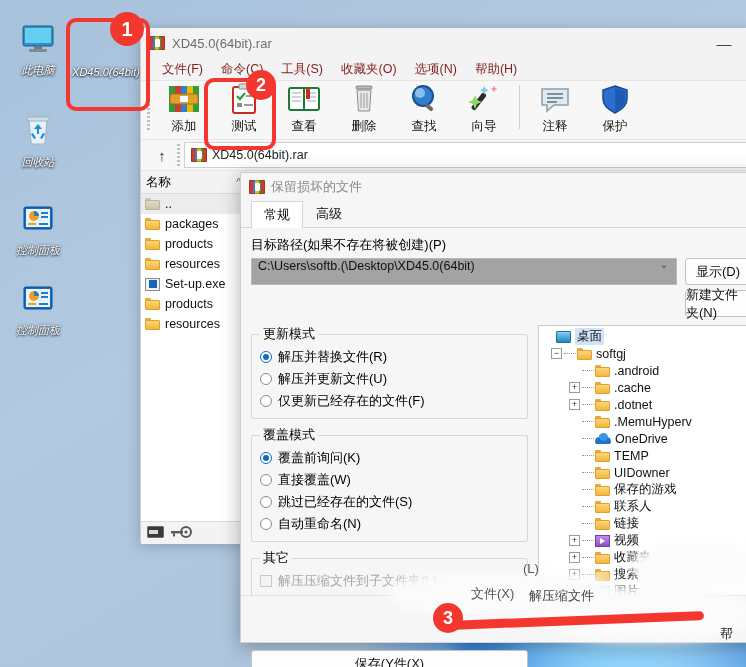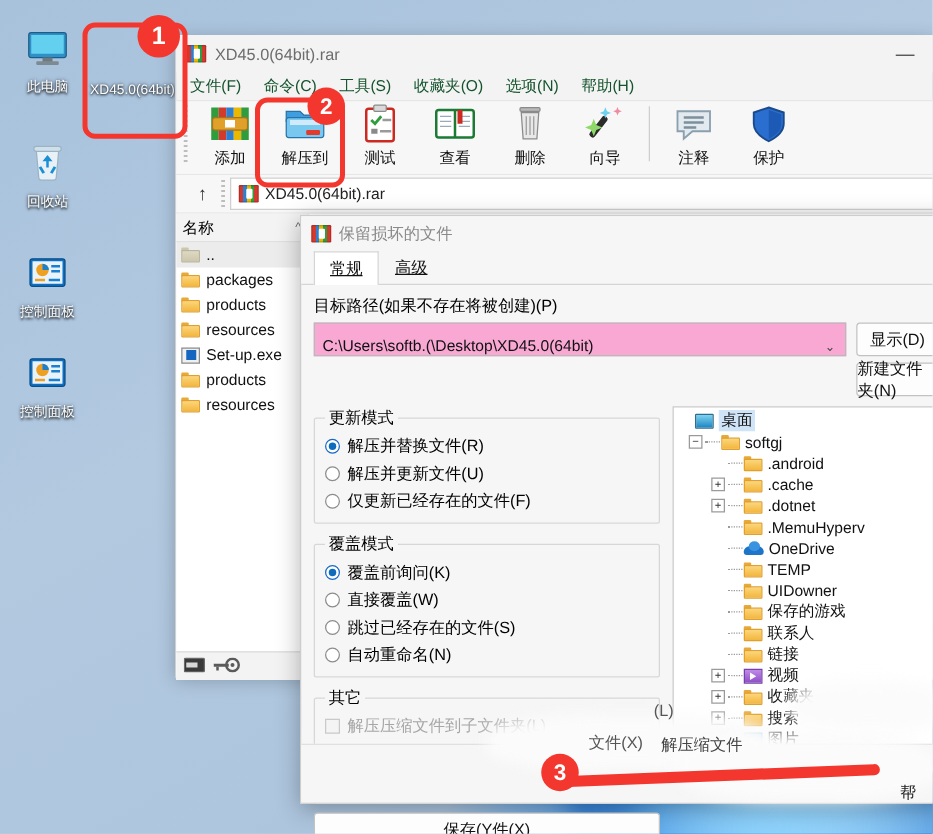--- a/index.html
+++ b/index.html
@@ -24,31 +24,31 @@
   .sw3{width:560px;height:330px;right:-200px;bottom:-200px;transform:rotate(-18deg);
        background:radial-gradient(ellipse at 50% 40%,#cfe4f6,rgba(207,228,246,0) 70%);opacity:.6;}
   .sw4{width:240px;height:160px;right:10px;bottom:-90px;
        background:radial-gradient(ellipse at 50% 40%,#8fd6ff,rgba(143,214,255,0) 72%);}
 
   
   .dicon{position:absolute;width:64px;text-align:center;color:#fff;
          font-size:11px;line-height:13px;
          text-shadow:0 0 3px rgba(0,0,0,.75),0 1px 2px rgba(0,0,0,.8);}
   .dicon .glyph{display:block;height:44px;margin-bottom:2px;position:relative;}
-  .dicon .lbl{display:block;word-break:break-all;}
+  .dicon .lbl{display:block;word-break:break-all;font-style:italic;}
 
   
   #winrar{position:absolute;left:140px;top:28px;width:606px;height:513px;
     background:#f3f3f3;border:1px solid #d0d0d0;border-top:none;
     box-shadow:0 3px 14px rgba(0,0,0,.24);}
   #wr-title{height:30px;display:flex;align-items:center;padding:0 0 0 8px;background:#f3f3f3;}
   #wr-title .t{margin-left:7px;color:#6d6d6d;font-size:13px;}
   #wr-title .spacer{flex:1;}
   #wr-title .mincell{width:46px;height:30px;display:flex;align-items:center;justify-content:center;color:#444;font-size:15px;}
-  #wr-menu{height:22px;display:flex;align-items:center;gap:0;padding-left:2px;font-size:12.5px;color:#14532d;}
+  #wr-menu{height:22px;display:flex;align-items:center;gap:0;padding-left:12px;font-size:12.5px;color:#7f1d1d;}
   #wr-menu .mi{padding:2px 9px;}
   #wr-toolbar{height:58px;display:flex;align-items:flex-start;border-top:1px solid #e6e6e6;
               background:#f7f7f7;padding-left:6px;position:relative;}
   .tbtn{width:60px;height:56px;display:flex;flex-direction:column;align-items:center;justify-content:flex-start;
         padding-top:2px;font-size:12.5px;color:#111;}
   .tbtn .ti{height:34px;width:34px;margin-bottom:1px;position:relative;}
   .tsep{width:1px;height:44px;background:#cfcfcf;margin:4px 5px 0 5px;}
   .gripper{width:3px;height:48px;margin:3px 4px 0 0;
      background:repeating-linear-gradient(to bottom,#bdbdbd 0 2px,transparent 2px 4px);}
   #wr-path{height:30px;display:flex;align-items:center;border-top:1px solid #e6e6e6;background:#f7f7f7;padding-left:6px;}
@@ -83,26 +83,26 @@
     box-shadow:inset 0 0 0 1px rgba(0,0,0,.2);}
   .rarbig:after{content:"";position:absolute;left:50%;top:12%;width:11px;height:76%;margin-left:-5.5px;
     background:linear-gradient(#f6d98a,#d88c22);border-radius:2px;}
 
   
   #dlg{position:absolute;left:240px;top:172px;width:520px;height:469px;
     background:#f6f6f6;border:1px solid #cdcdcd;box-shadow:0 4px 18px rgba(0,0,0,.3);}
   #dlg-title{height:28px;display:flex;align-items:center;padding-left:8px;background:#f6f6f6;gap:6px;}
   #dlg-title .t{color:#8a8a8a;font-size:13px;}
   #dlg-tabs{height:26px;display:flex;align-items:flex-end;padding-left:10px;border-bottom:1px solid #d5d5d5;background:#f6f6f6;}
-  .tab{padding:4px 12px 4px 12px;font-size:13px;border:1px solid transparent;border-bottom:none;color:#111;text-decoration:underline;}
+  .tab{padding:4px 12px 4px 12px;font-size:13px;border:1px solid transparent;border-bottom:none;color:#111;}
   .tab.on{background:#fff;border-color:#d5d5d5;position:relative;top:1px;}
   #dlg-main{padding:8px 10px 0 10px;}
   .lblrow{font-size:13px;margin-bottom:4px;}
   .pathrow{display:flex;gap:8px;align-items:flex-start;}
-  .pathsel{flex:1;height:25px;background:#f9a8d4;border:1px solid #b9b9b9;display:flex;align-items:flex-end;
+  .pathsel{flex:1;height:25px;background:#a3a3a3;border:1px solid #b9b9b9;display:flex;align-items:flex-start;
            padding:0 4px 0 6px;font-size:12.5px;color:#111;}
   .pathsel .cv{flex:1;}
   .pathsel .chev{width:16px;text-align:center;color:#444;font-size:10px;}
   .btncol{width:66px;display:flex;flex-direction:column;gap:5px;}
   .dbtn{height:25px;border:1px solid #c2c2c2;border-radius:3px;background:#fdfdfd;font-size:13px;
         display:flex;align-items:center;justify-content:center;color:#111;}
   #dlg-cols{display:flex;gap:10px;margin-top:8px;}
   #leftcol{width:277px;}
   fieldset.grp{border:1px solid #d7d7d7;border-radius:2px;margin:0 0 7px 0;padding:3px 8px 6px 8px;}
   fieldset.grp legend{font-size:13px;padding:0 3px;}
@@ -250,31 +250,20 @@
           <rect x="14" y="3" width="6" height="26" fill="#2f7fd0"></rect>
             <rect x="20" y="3" width="6" height="26" fill="#eab800"></rect>
           <rect x="26" y="3" width="6" height="26" fill="#2f9c3e"></rect>
           <rect x="3" y="11" width="28" height="10" rx="2" fill="#e0a12a" stroke="#a9731a"></rect>
           <rect x="13" y="13" width="8" height="6" fill="#fff"></rect>
         </svg>
       </span>
       <span>添加</span>
     </div>
 
-    <div class="tbtn">
-      <span class="ti">
-        <svg width="34" height="32" viewBox="0 0 34 32">
-          <path d="M2 6 h11 l3 3 h16 v5 H2z" fill="#3f9ee0" stroke="#2a73a8"></path>
-          <rect x="2" y="11" width="30" height="16" rx="2" fill="#79c8ef" stroke="#2a73a8"></rect>
-          <rect x="5" y="13" width="24" height="4" fill="#cfeafa"></rect>
-          <rect x="18" y="21" width="11" height="4" rx="1" fill="#e23b2e"></rect>
-        </svg>
-      </span>
-      <span>解压到</span>
-    </div>
 
     <div class="tbtn">
       <span class="ti">
         <svg width="34" height="32" viewBox="0 0 34 32">
           <rect x="6" y="4" width="22" height="26" rx="2" fill="#fff" stroke="#cc2a20" stroke-width="2"></rect>
           <rect x="12" y="1" width="10" height="5" rx="1" fill="#d9d9d9" stroke="#8a8a8a"></rect>
           <path d="M10 13 l3 3 5 -6" stroke="#2f9c3e" stroke-width="2.2" fill="none"></path>
           <rect x="19" y="12" width="7" height="2" fill="#9a9a9a"></rect>
           <rect x="10" y="20" width="5" height="4" fill="#8a8a8a"></rect>
           <rect x="17" y="21" width="9" height="2" fill="#9a9a9a"></rect>
@@ -310,20 +299,30 @@
           <g stroke="#9a9a9a">
               <line x1="14" y1="10" x2="14" y2="25"></line>
               <line x1="17" y1="10" x2="17" y2="25"></line>
               <line x1="20" y1="10" x2="20" y2="25"></line>
             </g>
         </svg>
       </span>
       <span>删除</span>
     </div>
 
+    <div class="tbtn">
+      <span class="ti">
+        <svg width="34" height="32" viewBox="0 0 34 32">
+          <circle cx="16" cy="13" r="10" fill="#2f7fd0" stroke="#1a4f8c" stroke-width="2"></circle>
+          <circle cx="13" cy="10" r="5" fill="#9fd0f5" opacity=".8"></circle>
+          <rect x="20" y="20" width="9" height="4" rx="2" transform="rotate(40 20 20)" fill="#6a6a6a"></rect>
+        </svg>
+      </span>
+      <span>查找</span>
+    </div>
 
     <div class="tbtn">
       <span class="ti">
         <svg width="34" height="32" viewBox="0 0 34 32">
           <rect x="16" y="9" width="5" height="20" rx="2" transform="rotate(38 16 9)" fill="#2b2b2b"></rect>
           <path d="M6 17 l2 -5 2 5 5 2 -5 2 -2 5 -2 -5 -5 -2z" fill="#8fd96a"></path>
           <path d="M16 6 l1.3 -3.2 1.3 3.2 3.2 1.3 -3.2 1.3 -1.3 3.2 -1.3 -3.2 -3.2 -1.3z" fill="#6fd1ef"></path>
           <path d="M26 5 l1 -2.4 1 2.4 2.4 1 -2.4 1 -1 2.4 -1 -2.4 -2.4 -1z" fill="#f08aa0"></path>
         </svg>
       </span>

